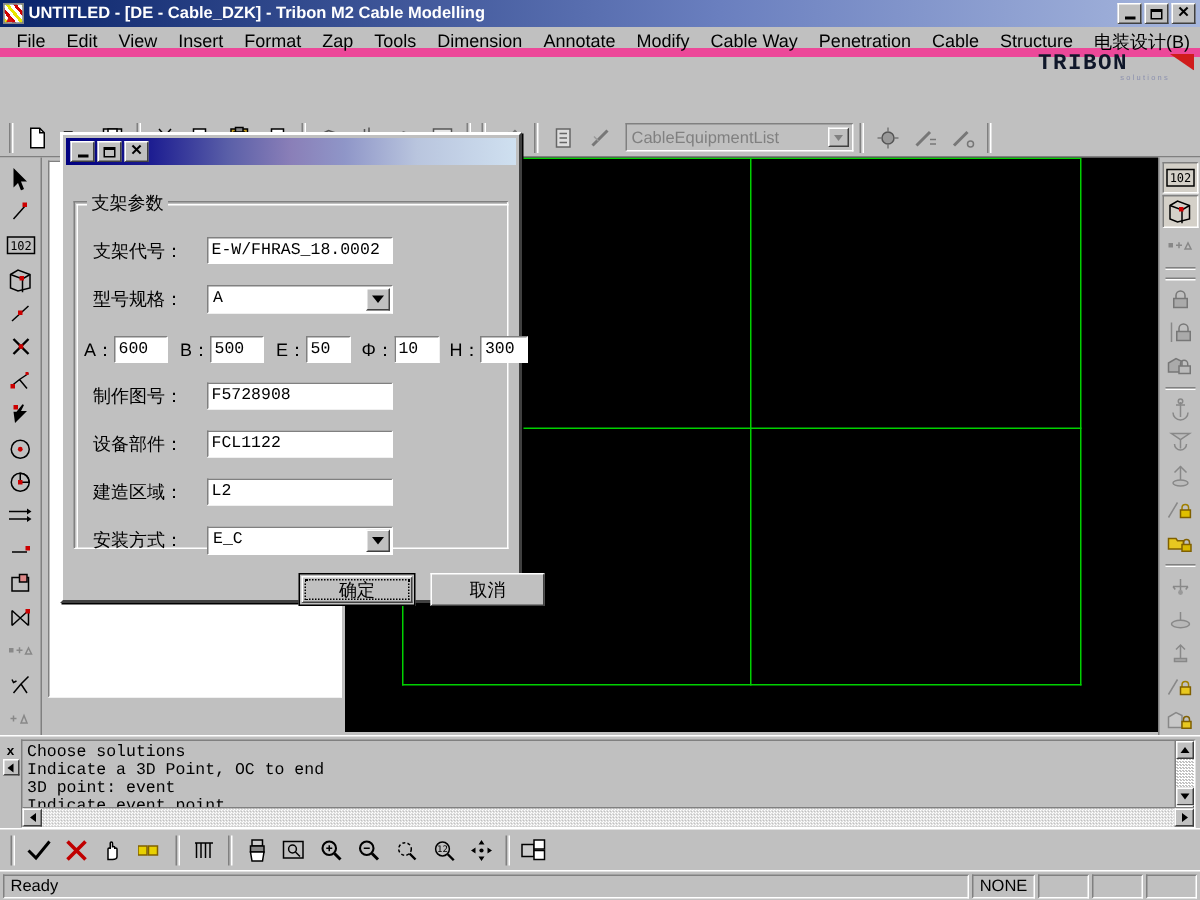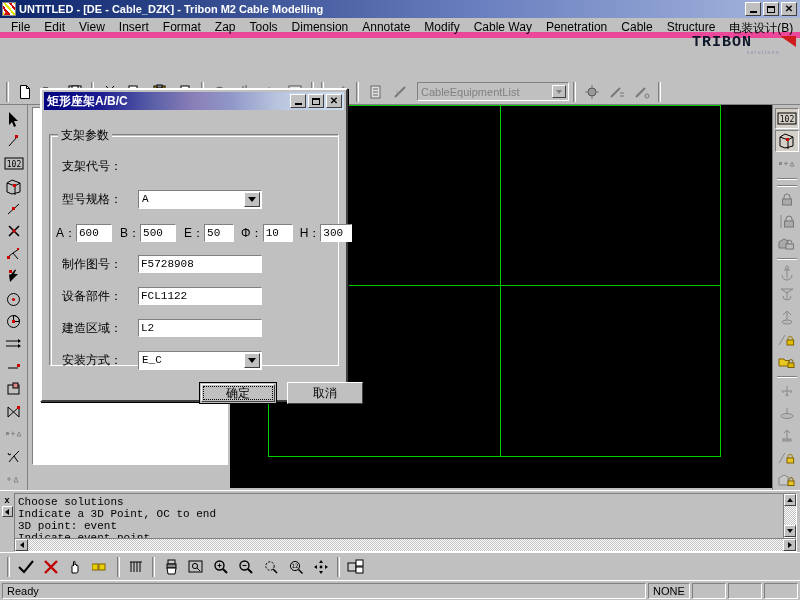--- a/index.html
+++ b/index.html
@@ -817,41 +817,41 @@
   <div class="statusbar">
     <div class="st-main">Ready</div>
     <div class="st-cell w">NONE</div>
     <div class="st-cell"></div>
     <div class="st-cell"></div>
     <div class="st-cell"></div>
   </div>
 
   <div class="dialog">
     <div class="dlg-title">
-      <span class="dlg-title-text">矩形座架A/B/C</span>
       <span class="winbtns">
         <span class="wbtn">
             <span class="mn"></span>
           </span>
         <span class="wbtn">
             <span class="mx"></span>
           </span>
         <span class="wbtn">
             <span class="cl">✕</span>
           </span>
       </span>
     </div>
 
     <div class="dlg-body">
       <div class="group">
         <span class="group-label">支架参数</span>
       </div>
 
       <div class="frow" style="left:20px; top:48px;">
         <span class="flabel" style="width:76px;">支架代号：</span>
+        <span class="finput" style="width:124px;">E-W/FHRAS_18.0002</span>
       </div>
 
       <div class="frow" style="left:20px; top:80px;">
         <span class="flabel" style="width:76px;">型号规格：</span>
         <span class="fcombo" style="width:124px;">
           <span>A</span>
           <span class="cbtn">
               <span class="tri-cb"></span>
             </span>
         </span>

